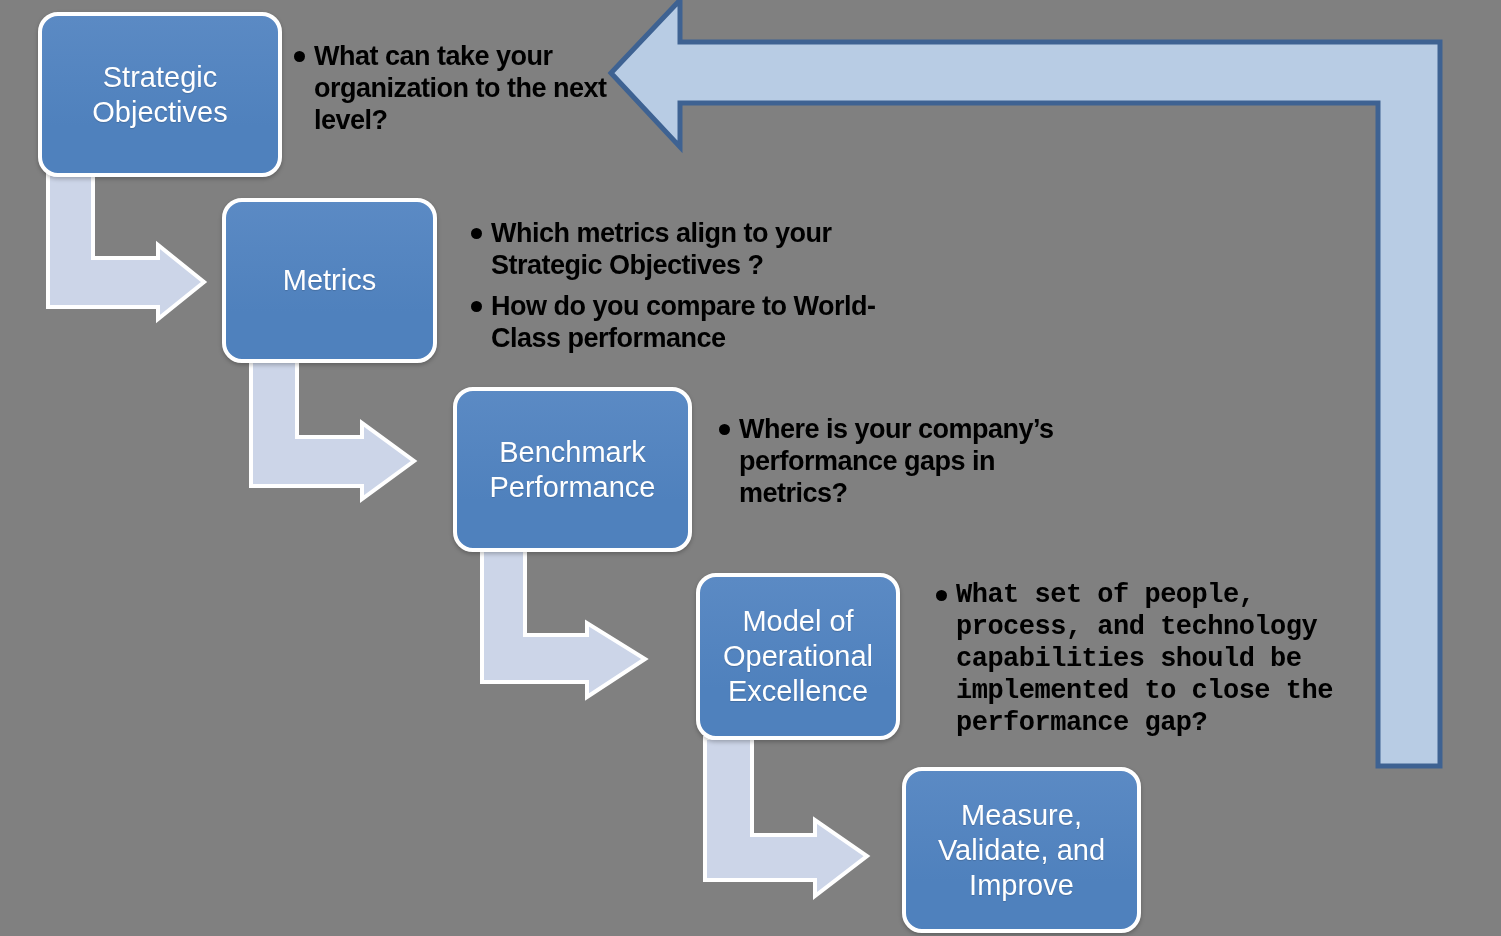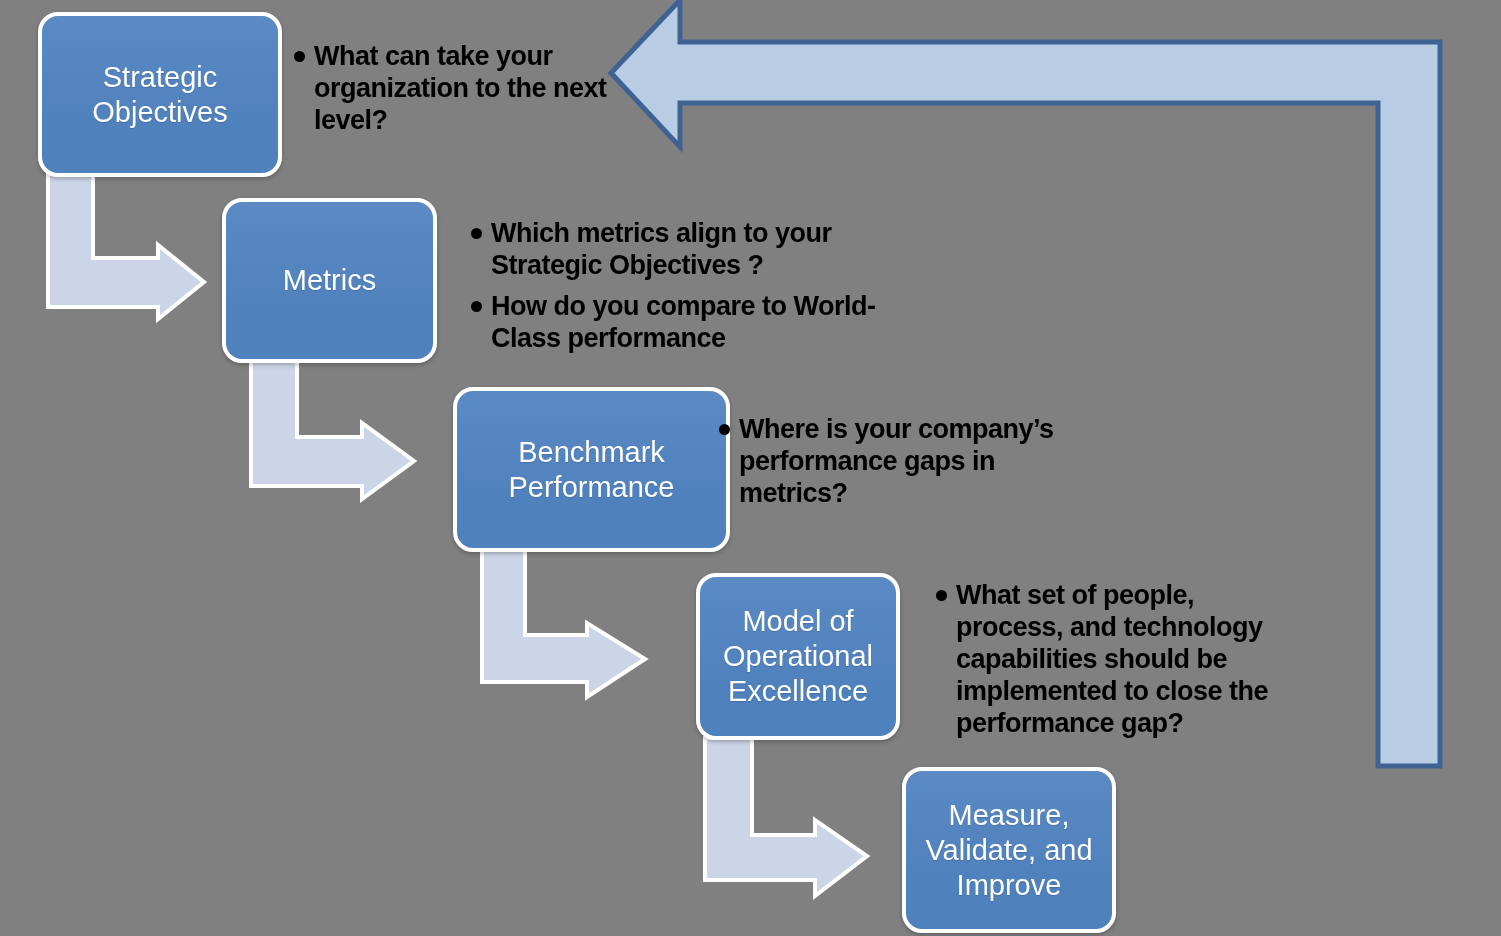--- a/index.html
+++ b/index.html
@@ -72,32 +72,32 @@
 
   <div class="box" style="left:38px;top:12px;width:244px;height:165px;">
     <span class="box-label">Strategic
 Objectives</span>
   </div>
 
   <div class="box" style="left:222px;top:198px;width:215px;height:165px;">
     <span class="box-label">Metrics</span>
   </div>
 
-  <div class="box" style="left:453px;top:387px;width:277px;height:165px;">
+  <div class="box" style="left:453px;top:387px;width:239px;height:165px;">
     <span class="box-label">Benchmark
 Performance</span>
   </div>
 
   <div class="box" style="left:696px;top:573px;width:204px;height:167px;">
     <span class="box-label">Model of
 Operational
 Excellence</span>
   </div>
 
-  <div class="box" style="left:902px;top:767px;width:214px;height:166px;">
+  <div class="box" style="left:902px;top:767px;width:239px;height:166px;">
     <span class="box-label">Measure,
 Validate, and
 Improve</span>
   </div>
 
   <div class="bullets" style="left:471px;top:217px;">
     <div class="bullet-item">
       <span class="dot"></span>
       <span class="btext">Which metrics align to your
 Strategic Objectives ?</span>
@@ -120,21 +120,21 @@
 
   <div class="bullets" style="left:719px;top:413px;">
     <div class="bullet-item">
       <span class="dot"></span>
       <span class="btext">Where is your company’s
 performance gaps in
 metrics?</span>
     </div>
   </div>
 
-  <div class="bullets" style="left:936px;top:579px;">
+  <div class="bullets" style="left:936px;top:579px;font-family:Liberation Mono, monospace;">
     <div class="bullet-item">
       <span class="dot"></span>
       <span class="btext">What set of people,
 process, and technology
 capabilities should be
 implemented to close the
 performance gap?</span>
     </div>
   </div>
 

